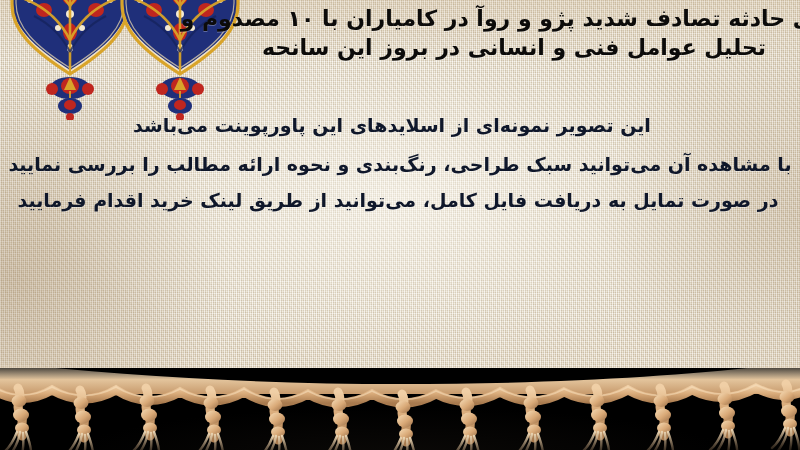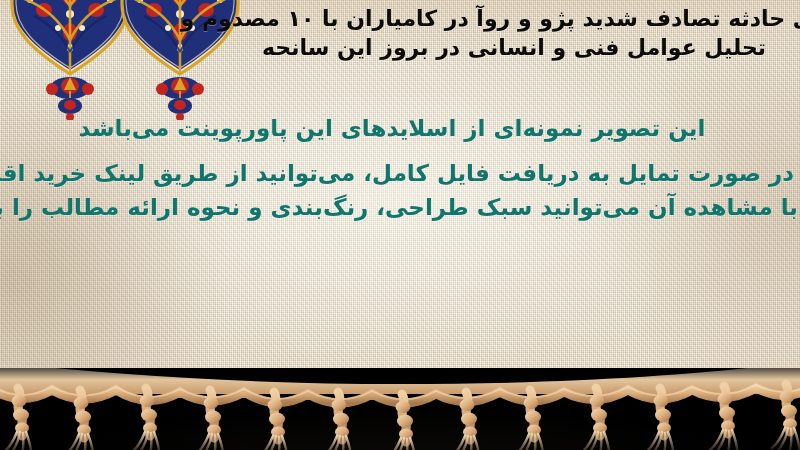--- a/index.html
+++ b/index.html
@@ -113,23 +113,23 @@
 
   .body-block {
     position: absolute;
     top: 112px;
     right: 2px;
     left: 2px;
     text-align: center;
     line-height: 1.47;
   }
   .body-line {
-    font-size: 23px;
+    font-size: 19px;
     font-weight: bold;
-    color: #0f766e;
+    color: #0f172a;
     white-space: nowrap;
     text-shadow: 0 1px 0 rgba(255,255,255,.26);
   }
   .body-line.b1 { margin-bottom: 11px; margin-right: 16px; }
   .body-line.b2 { margin-bottom: 8px;  margin-right: 0px; }
   .body-line.b3 { margin-right: 4px; }
 
   
   .fringe-zone {
     position: absolute;
@@ -299,22 +299,22 @@
 
   <div class="text-layer">
 
     <div class="title-block">
       <div class="title-line l1">بررسی حادثه تصادف شدید پژو و روآ در کامیاران با ۱۰ مصدوم و</div>
       <div class="title-line l2">تحلیل عوامل فنی و انسانی در بروز این سانحه</div>
     </div>
 
     <div class="body-block">
       <div class="body-line b1">این تصویر نمونه‌ای از اسلایدهای این پاورپوینت می‌باشد</div>
+      <div class="body-line b2">با مشاهده آن می‌توانید سبک طراحی، رنگ‌بندی و نحوه ارائه مطالب را بررسی نمایید</div>
       <div class="body-line b3">در صورت تمایل به دریافت فایل کامل، می‌توانید از طریق لینک خرید اقدام فرمایید</div>
-      <div class="body-line b2">با مشاهده آن می‌توانید سبک طراحی، رنگ‌بندی و نحوه ارائه مطالب را بررسی نمایید</div>
     </div>
 
   </div>
 
   <div class="fringe-zone">
     <div class="black-band"></div>
 
     <svg class="fringe-svg" width="800" height="96" viewBox="0 0 800 96">
       <defs>
         <linearGradient id="ropeGrad" x1="0" y1="0" x2="0" y2="1">

